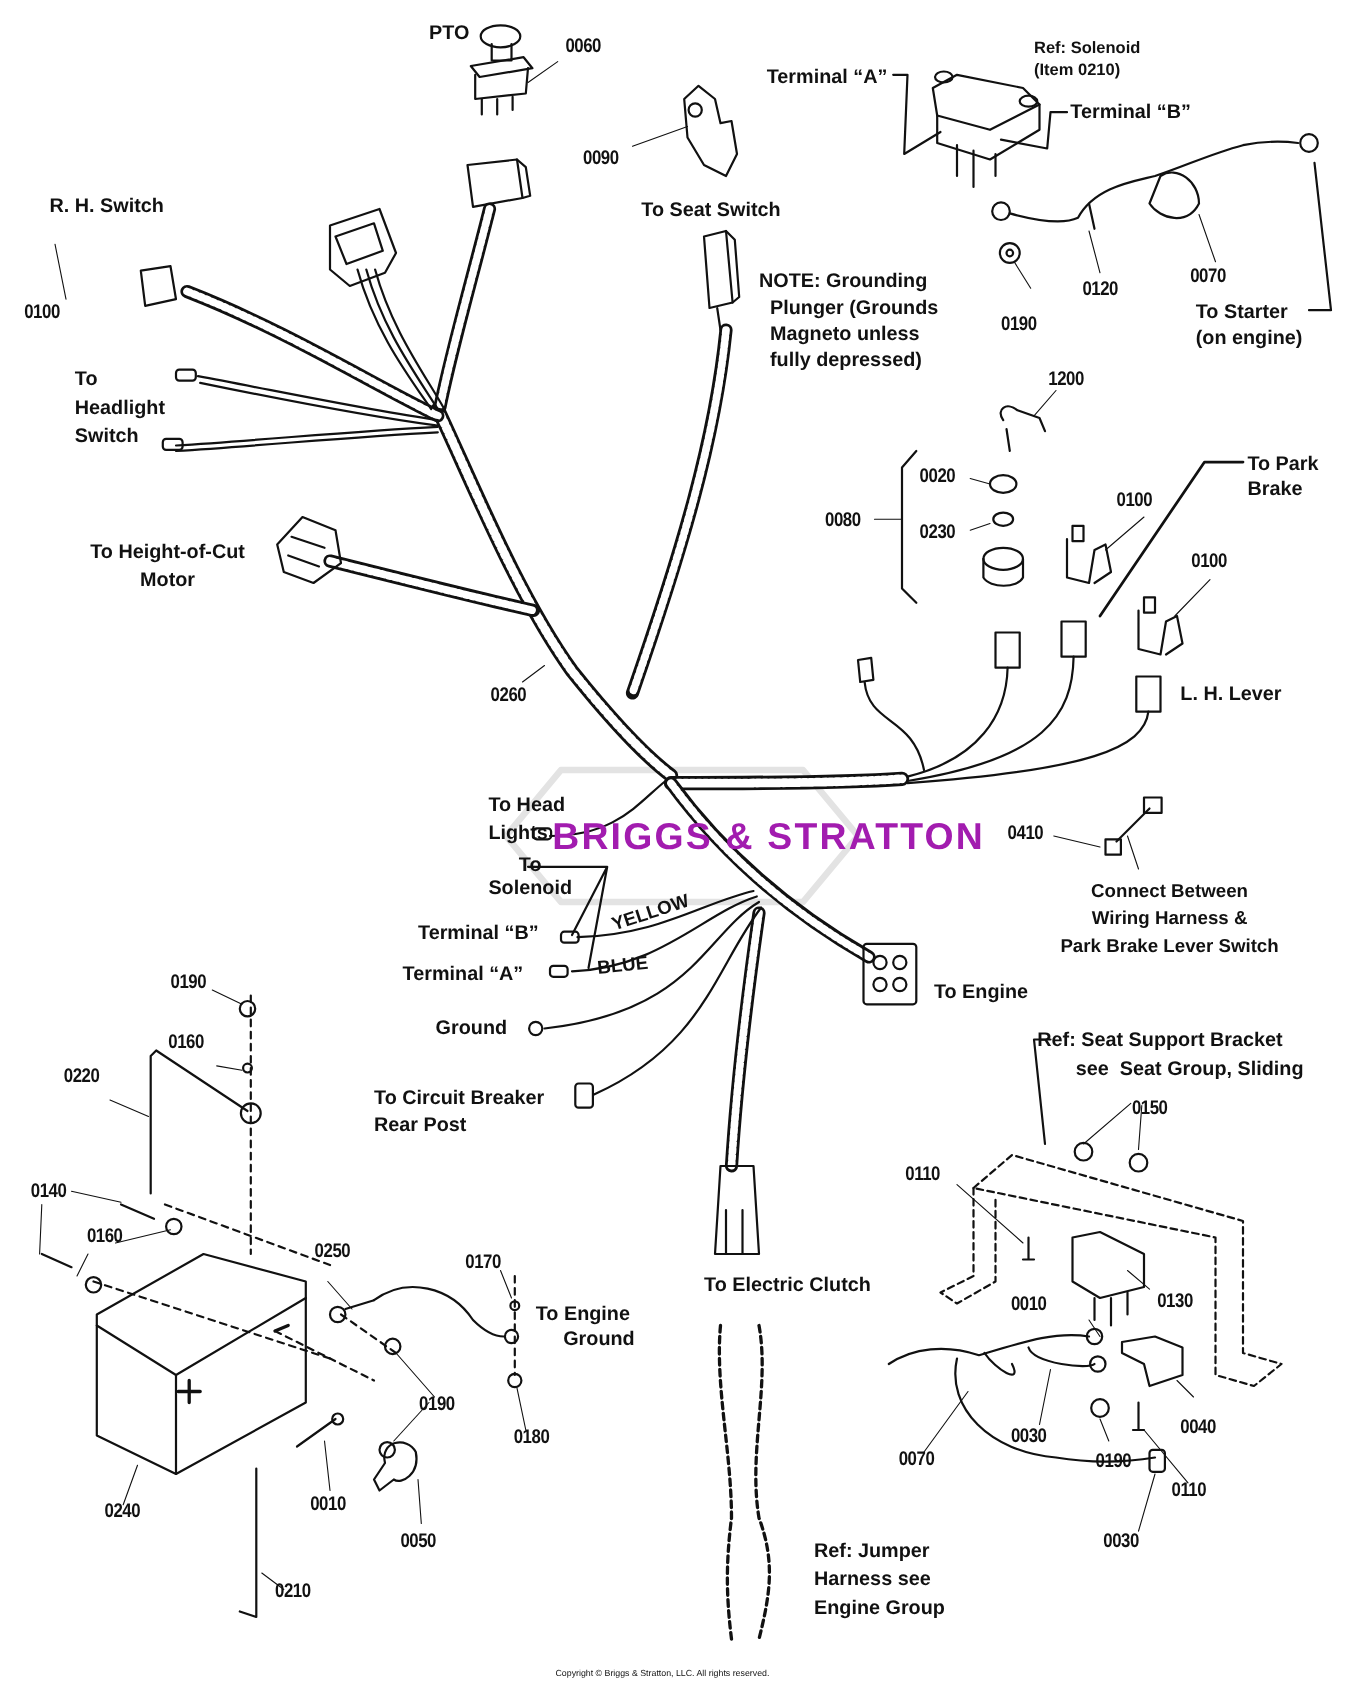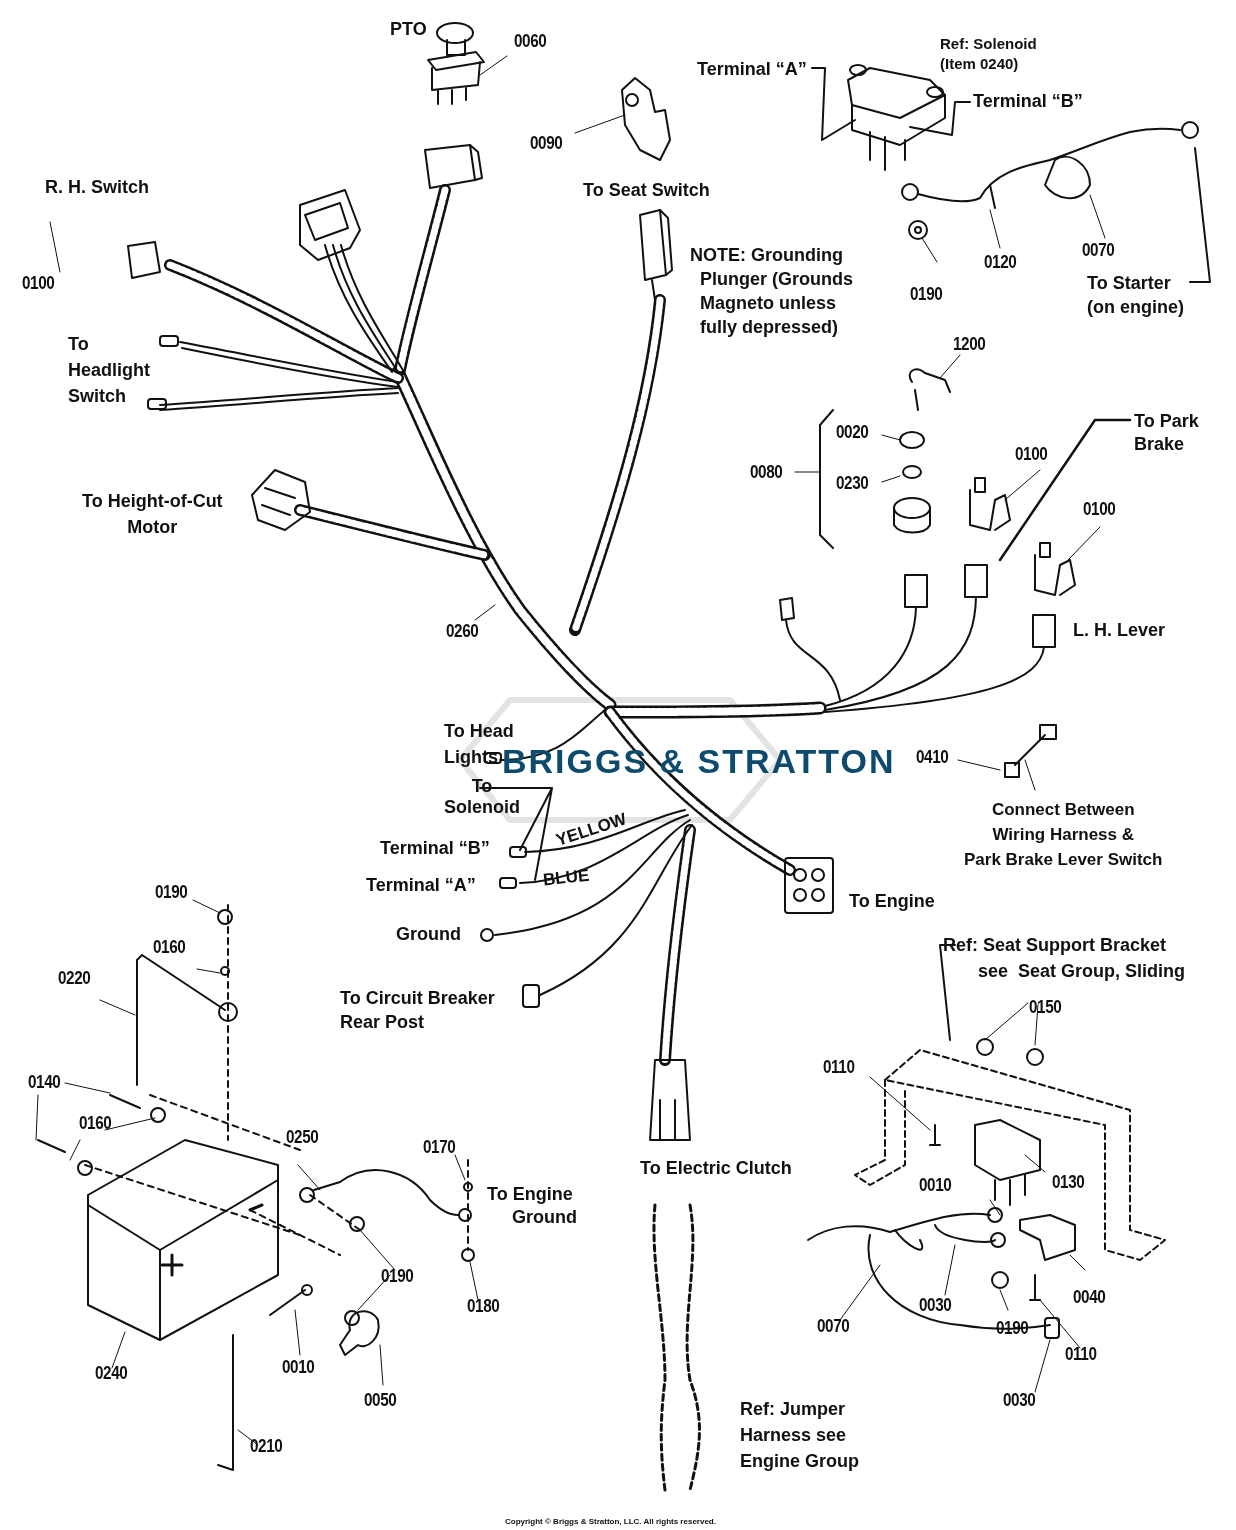--- a/index.html
+++ b/index.html
@@ -9,22 +9,22 @@
   svg#art { position: absolute; left: 0; top: 0; }
   .lbl { position: absolute; font-family: "Liberation Sans", sans-serif; font-weight: bold;
          font-size: 18px; line-height: 25px; color: #111; white-space: nowrap; }
   .num { position: absolute; font-family: "Liberation Sans Narrow", "Liberation Sans", sans-serif;
          font-weight: bold; font-size: 18px; color: #111; letter-spacing: -0.5px;
          transform: scaleX(0.85); transform-origin: left top; white-space: nowrap; }
   .wire-color { position: absolute; font-weight: bold; font-size: 17px; color: #111; }
   .multi { white-space: pre; }
   .center { text-align: center; }
   .watermark { position: absolute; font-weight: bold; font-size: 34px; letter-spacing: 2px;
-               color: #0c4a6e; pointer-events: none; }
-  .copyright { position: absolute; font-weight: bold; font-size: 8px; color: #111; white-space: nowrap; }
+               color: #a21caf; pointer-events: none; }
+  .copyright { position: absolute; font-weight: normal; font-size: 8px; color: #111; white-space: nowrap; }
 </style>
 </head>
 <body>
 
 <div id="stage">
 
 <svg id="art" width="1236" height="1530" viewBox="0 0 1236 1530" fill="none" stroke="#111" stroke-width="2" stroke-linecap="round" stroke-linejoin="round">
 
   <g stroke="#e3e3e3" stroke-width="6" fill="none">
     <path d="M460 760 L510 700 L730 700 L780 760 L730 820 L510 820 Z"></path>
@@ -360,21 +360,21 @@
   Magneto unless
   fully depressed)</div>
 
 <div class="lbl multi" style="left:68px; top:331px; line-height:26px;">To
 Headlight
 Switch</div>
 
 <div class="lbl" style="left:697px; top:57px;">Terminal “A”</div>
 <div class="lbl" style="left:973px; top:89px;">Terminal “B”</div>
 <div class="lbl multi" style="left:940px; top:34px; font-size:15px; line-height:20px;">Ref: Solenoid
-(Item 0240)</div>
+(Item 0210)</div>
 
 <div class="num" style="left:910px; top:284px;">0190</div>
 <div class="num" style="left:984px; top:252px;">0120</div>
 <div class="num" style="left:1082px; top:240px;">0070</div>
 <div class="lbl multi" style="left:1087px; top:271px; line-height:24px;">To Starter
 (on engine)</div>
 
 <div class="num" style="left:953px; top:334px;">1200</div>
 <div class="num" style="left:836px; top:422px;">0020</div>
 <div class="num" style="left:750px; top:462px;">0080</div>

